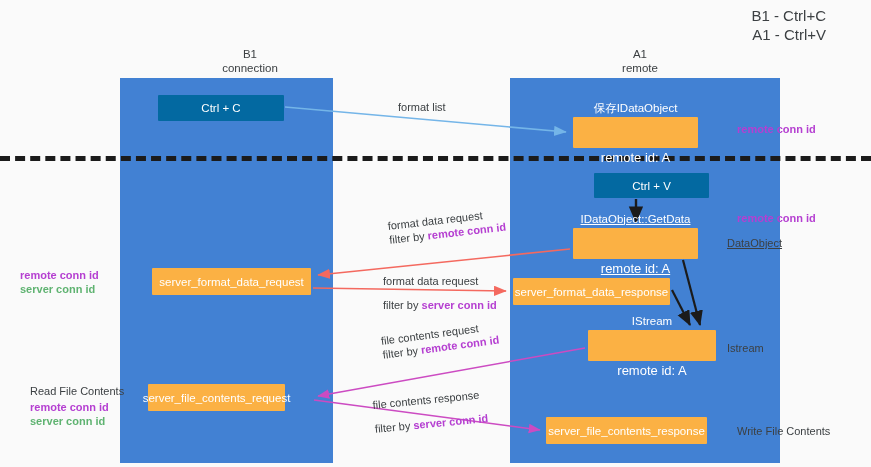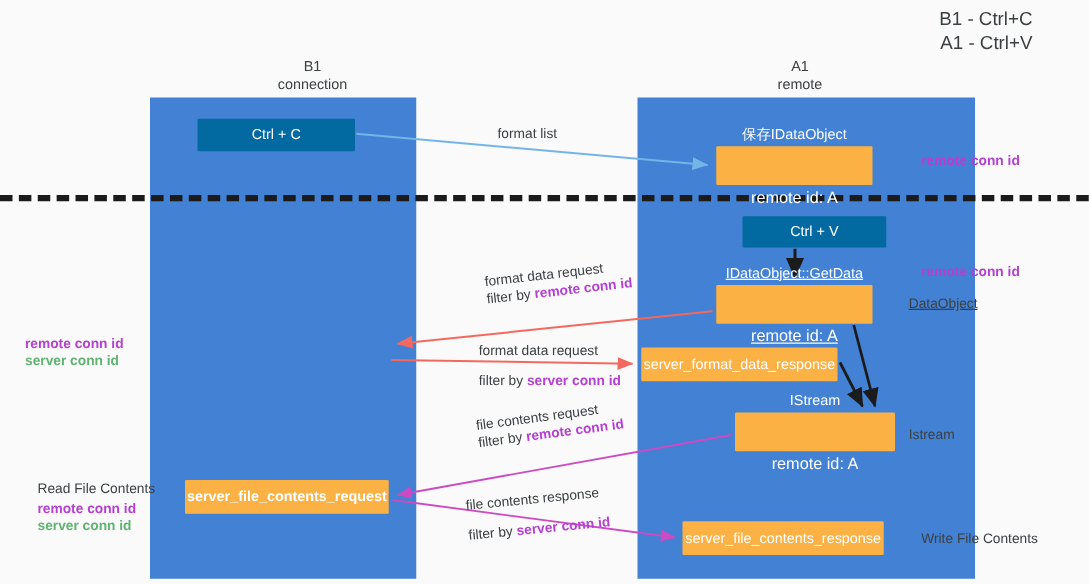--- a/index.html
+++ b/index.html
@@ -79,21 +79,21 @@
   .node .l2 { font-size: 13px; }
 
   
   #n-ctrlc   { left: 158px; top: 95px;  width: 126px; height: 26px; }
   #n-idobj   { left: 573px; top: 117px; width: 125px; height: 31px; }
   #n-ctrlv   { left: 578px; top: 173px; width: 115px; height: 25px; margin-left: 16px; }
   #n-getdata { left: 573px; top: 228px; width: 125px; height: 31px; text-decoration: underline; }
   #n-sfdreq  { left: 152px; top: 268px; width: 159px; height: 27px; }
   #n-sfdresp { left: 513px; top: 278px; width: 157px; height: 27px; }
   #n-istream { left: 588px; top: 330px; width: 128px; height: 31px; }
-  #n-sfcreq  { left: 148px; top: 384px; width: 163px; height: 27px; font-weight: bold; }
+  #n-sfcreq  { left: 148px; top: 384px; width: 137px; height: 27px; }
   #n-sfcresp { left: 546px; top: 417px; width: 161px; height: 27px; }
 
   
   .ann {
     font-size: 11px;
     line-height: 14px;
     color: #3c4043;
     white-space: nowrap;
   }
   .ann.purple { color: #b53fd1; font-weight: bold; }
@@ -205,20 +205,23 @@
 
   <div class="abs node green" id="n-ctrlv">
     <span>Ctrl + V</span>
   </div>
 
   <div class="abs node orange" id="n-getdata">
     <span>IDataObject::GetData</span>
     <span class="l2">remote id: A</span>
   </div>
 
+  <div class="abs node orange" id="n-sfdreq">
+    <span>server_format_data_request</span>
+  </div>
 
   <div class="abs node orange" id="n-sfdresp">
     <span>server_format_data_response</span>
   </div>
 
   <div class="abs node orange" id="n-istream">
     <span>IStream</span>
     <span class="l2">remote id: A</span>
   </div>
 

